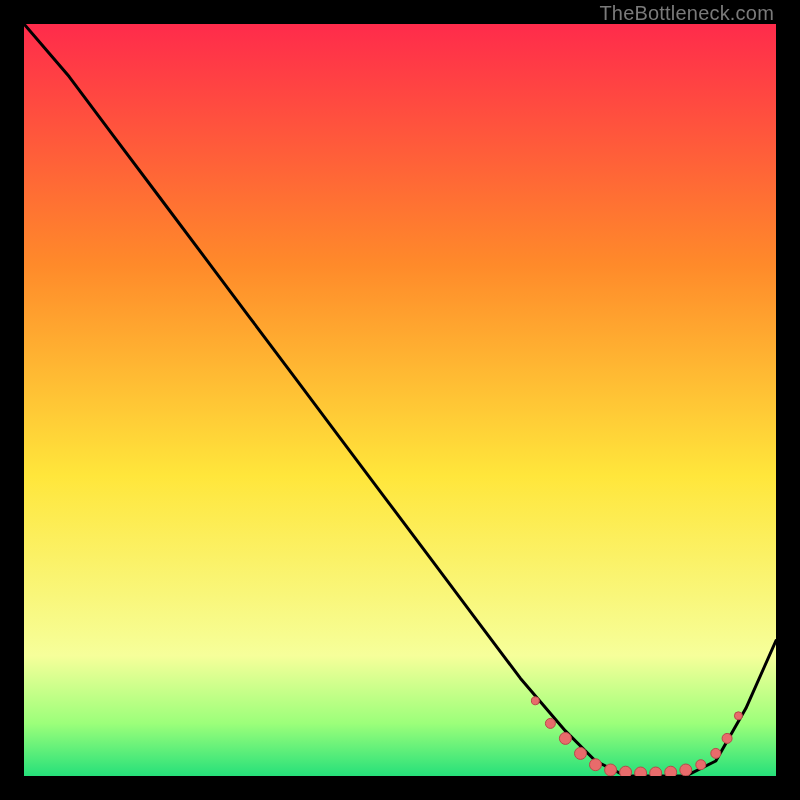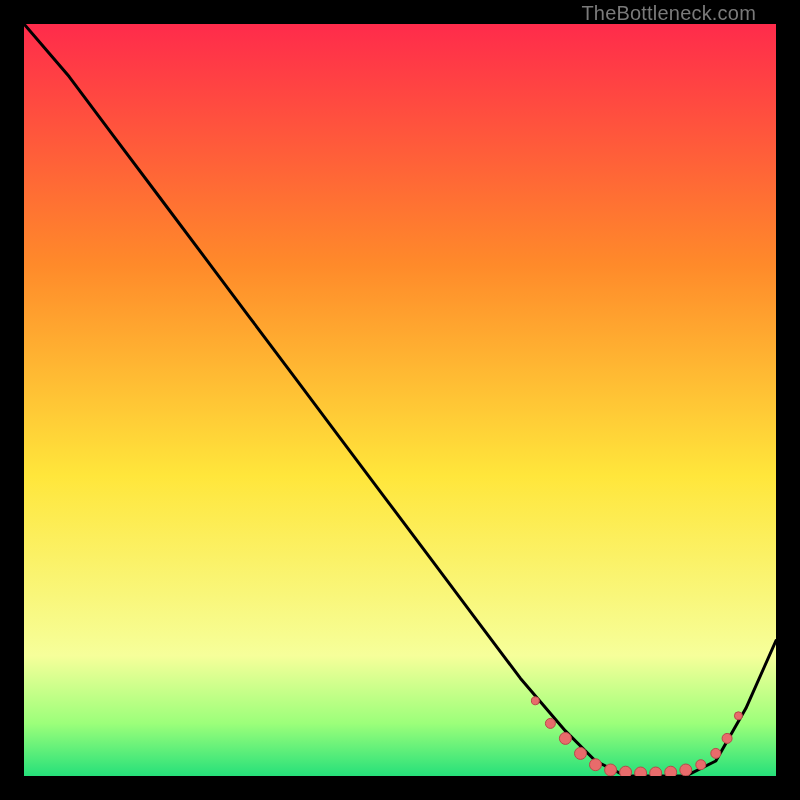--- a/index.html
+++ b/index.html
@@ -22,21 +22,21 @@
   .plot {
     position: absolute;
     left: 0;
     top: 0;
     width: 752px;
     height: 752px;
   }
   .watermark {
     position: absolute;
     top: 2px;
-    right: 44px;
+    right: 26px;
     color: #7a7a7a;
     font-size: 20px;
     font-weight: 500;
     letter-spacing: 0.2px;
     user-select: none;
   }
   svg { display: block; }
 </style>
 </head>
 <body>

